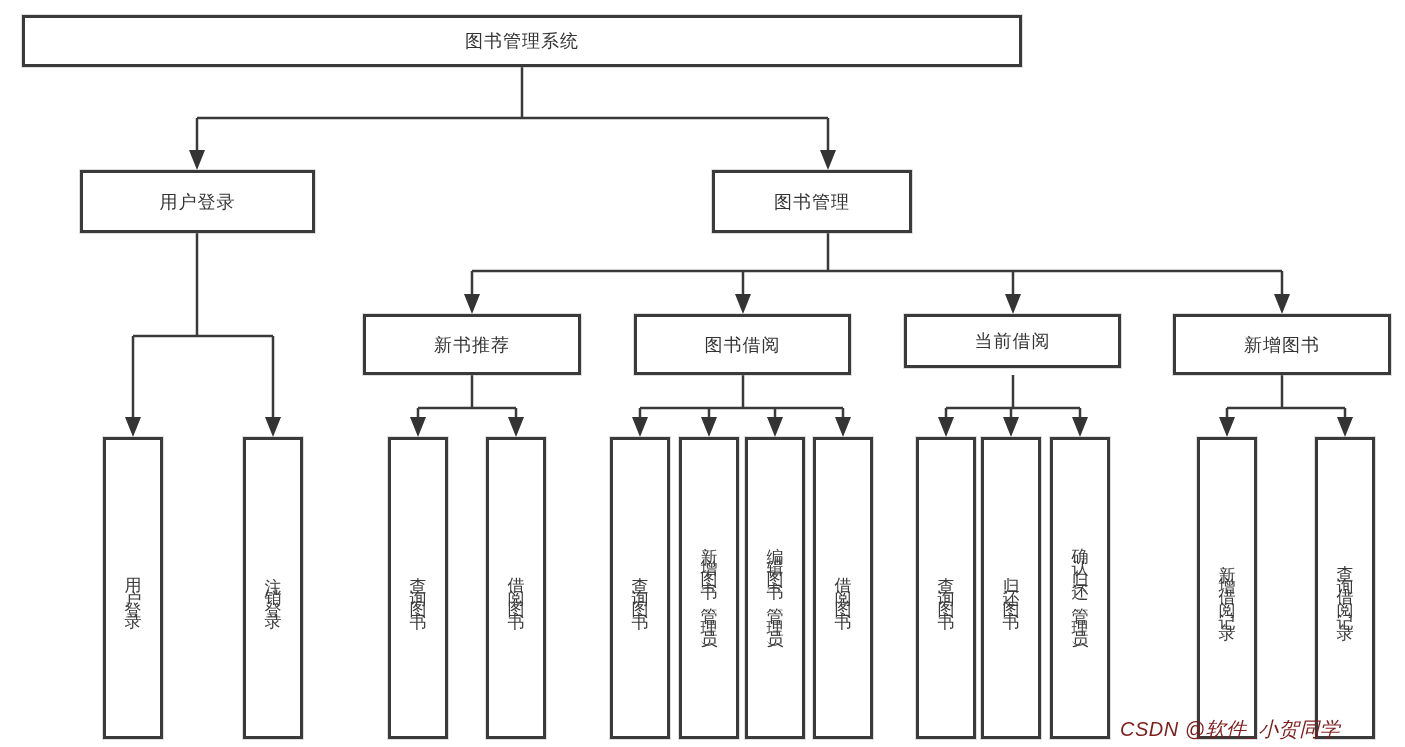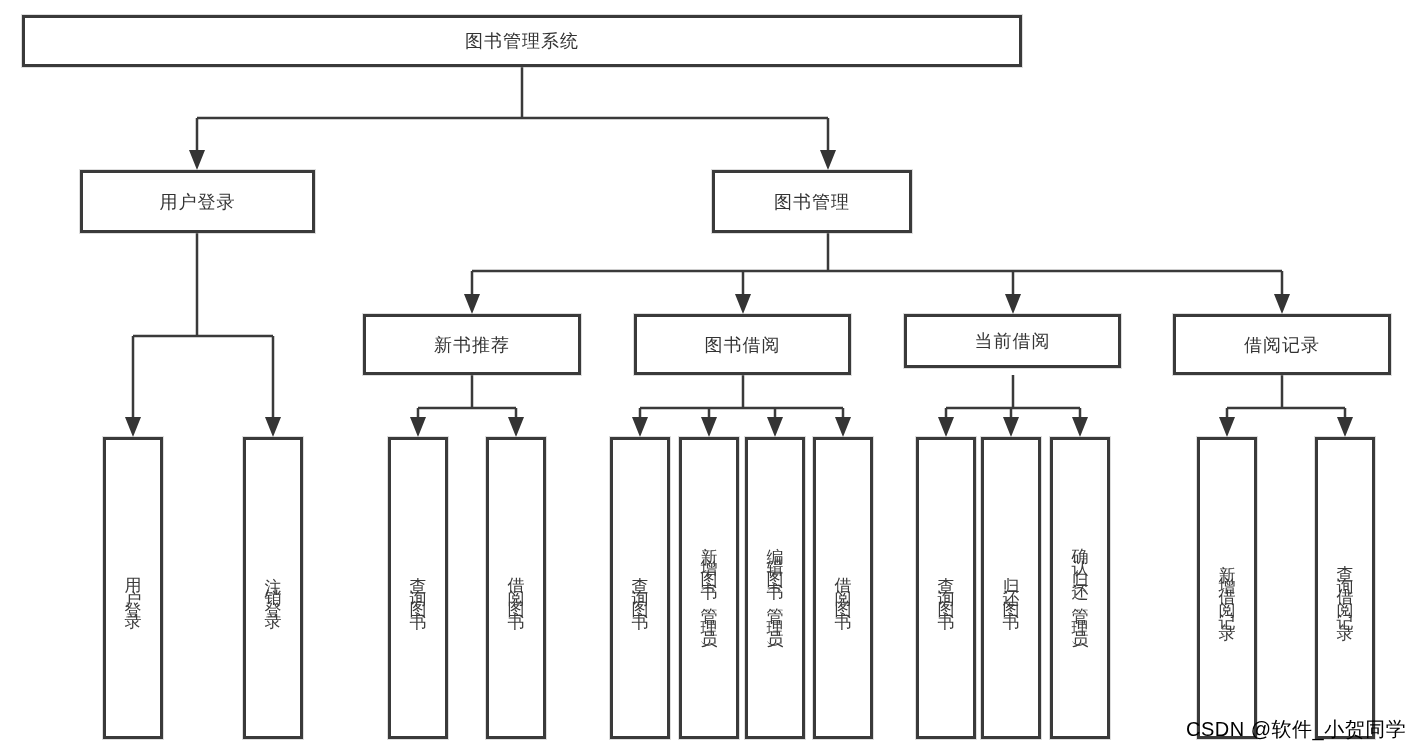--- a/index.html
+++ b/index.html
@@ -14,22 +14,22 @@
     position:absolute; box-sizing:border-box; background:#ffffff;
     border:3px solid #3a3a3a; display:flex; align-items:center; justify-content:center;
     box-shadow:0 0 0 1px rgba(160,160,160,0.35);
   }
   .node.h { font-size:18px; letter-spacing:1px; }
   .vtext {
     writing-mode:vertical-rl; text-orientation:mixed;
     font-size:17px; letter-spacing:12px; line-height:1; color:#3a3a3a;
   }
   .watermark {
-    position:absolute; left:1186px; top:716px; font-size:20px;
-    color:#000000; letter-spacing:0.5px; z-index:5; white-space:nowrap;
+    position:absolute; left:1120px; top:716px; font-size:20px;
+    color:#7f1d1d; letter-spacing:0.5px; z-index:5; white-space:nowrap;font-style:italic;
   }
 </style>
 </head>
 <body>
 
 <div class="canvas">
 
   <svg class="connectors" viewBox="0 0 1405 747" xmlns="http://www.w3.org/2000/svg">
     <g>
       <path d="M522 67 V118 M197 118 H828 M197 118 V152 M828 118 V152"></path>
@@ -74,21 +74,21 @@
   </svg>
 
   <div class="node h" style="left:22px;top:15px;width:1000px;height:52px">图书管理系统</div>
 
   <div class="node h" style="left:80px;top:170px;width:235px;height:63px">用户登录</div>
   <div class="node h" style="left:712px;top:170px;width:200px;height:63px">图书管理</div>
 
   <div class="node h" style="left:363px;top:314px;width:218px;height:61px">新书推荐</div>
   <div class="node h" style="left:634px;top:314px;width:217px;height:61px">图书借阅</div>
   <div class="node h" style="left:904px;top:314px;width:217px;height:54px">当前借阅</div>
-  <div class="node h" style="left:1173px;top:314px;width:218px;height:61px">借阅记录</div>
+  <div class="node h" style="left:1173px;top:314px;width:218px;height:61px">新增图书</div>
 
   <div class="node" style="left:103px;top:437px;width:60px;height:302px">
     <span class="vtext">用户登录</span>
   </div>
   <div class="node" style="left:243px;top:437px;width:60px;height:302px">
     <span class="vtext">注销登录</span>
   </div>
 
   <div class="node" style="left:388px;top:437px;width:60px;height:302px">
     <span class="vtext">查询图书</span>

